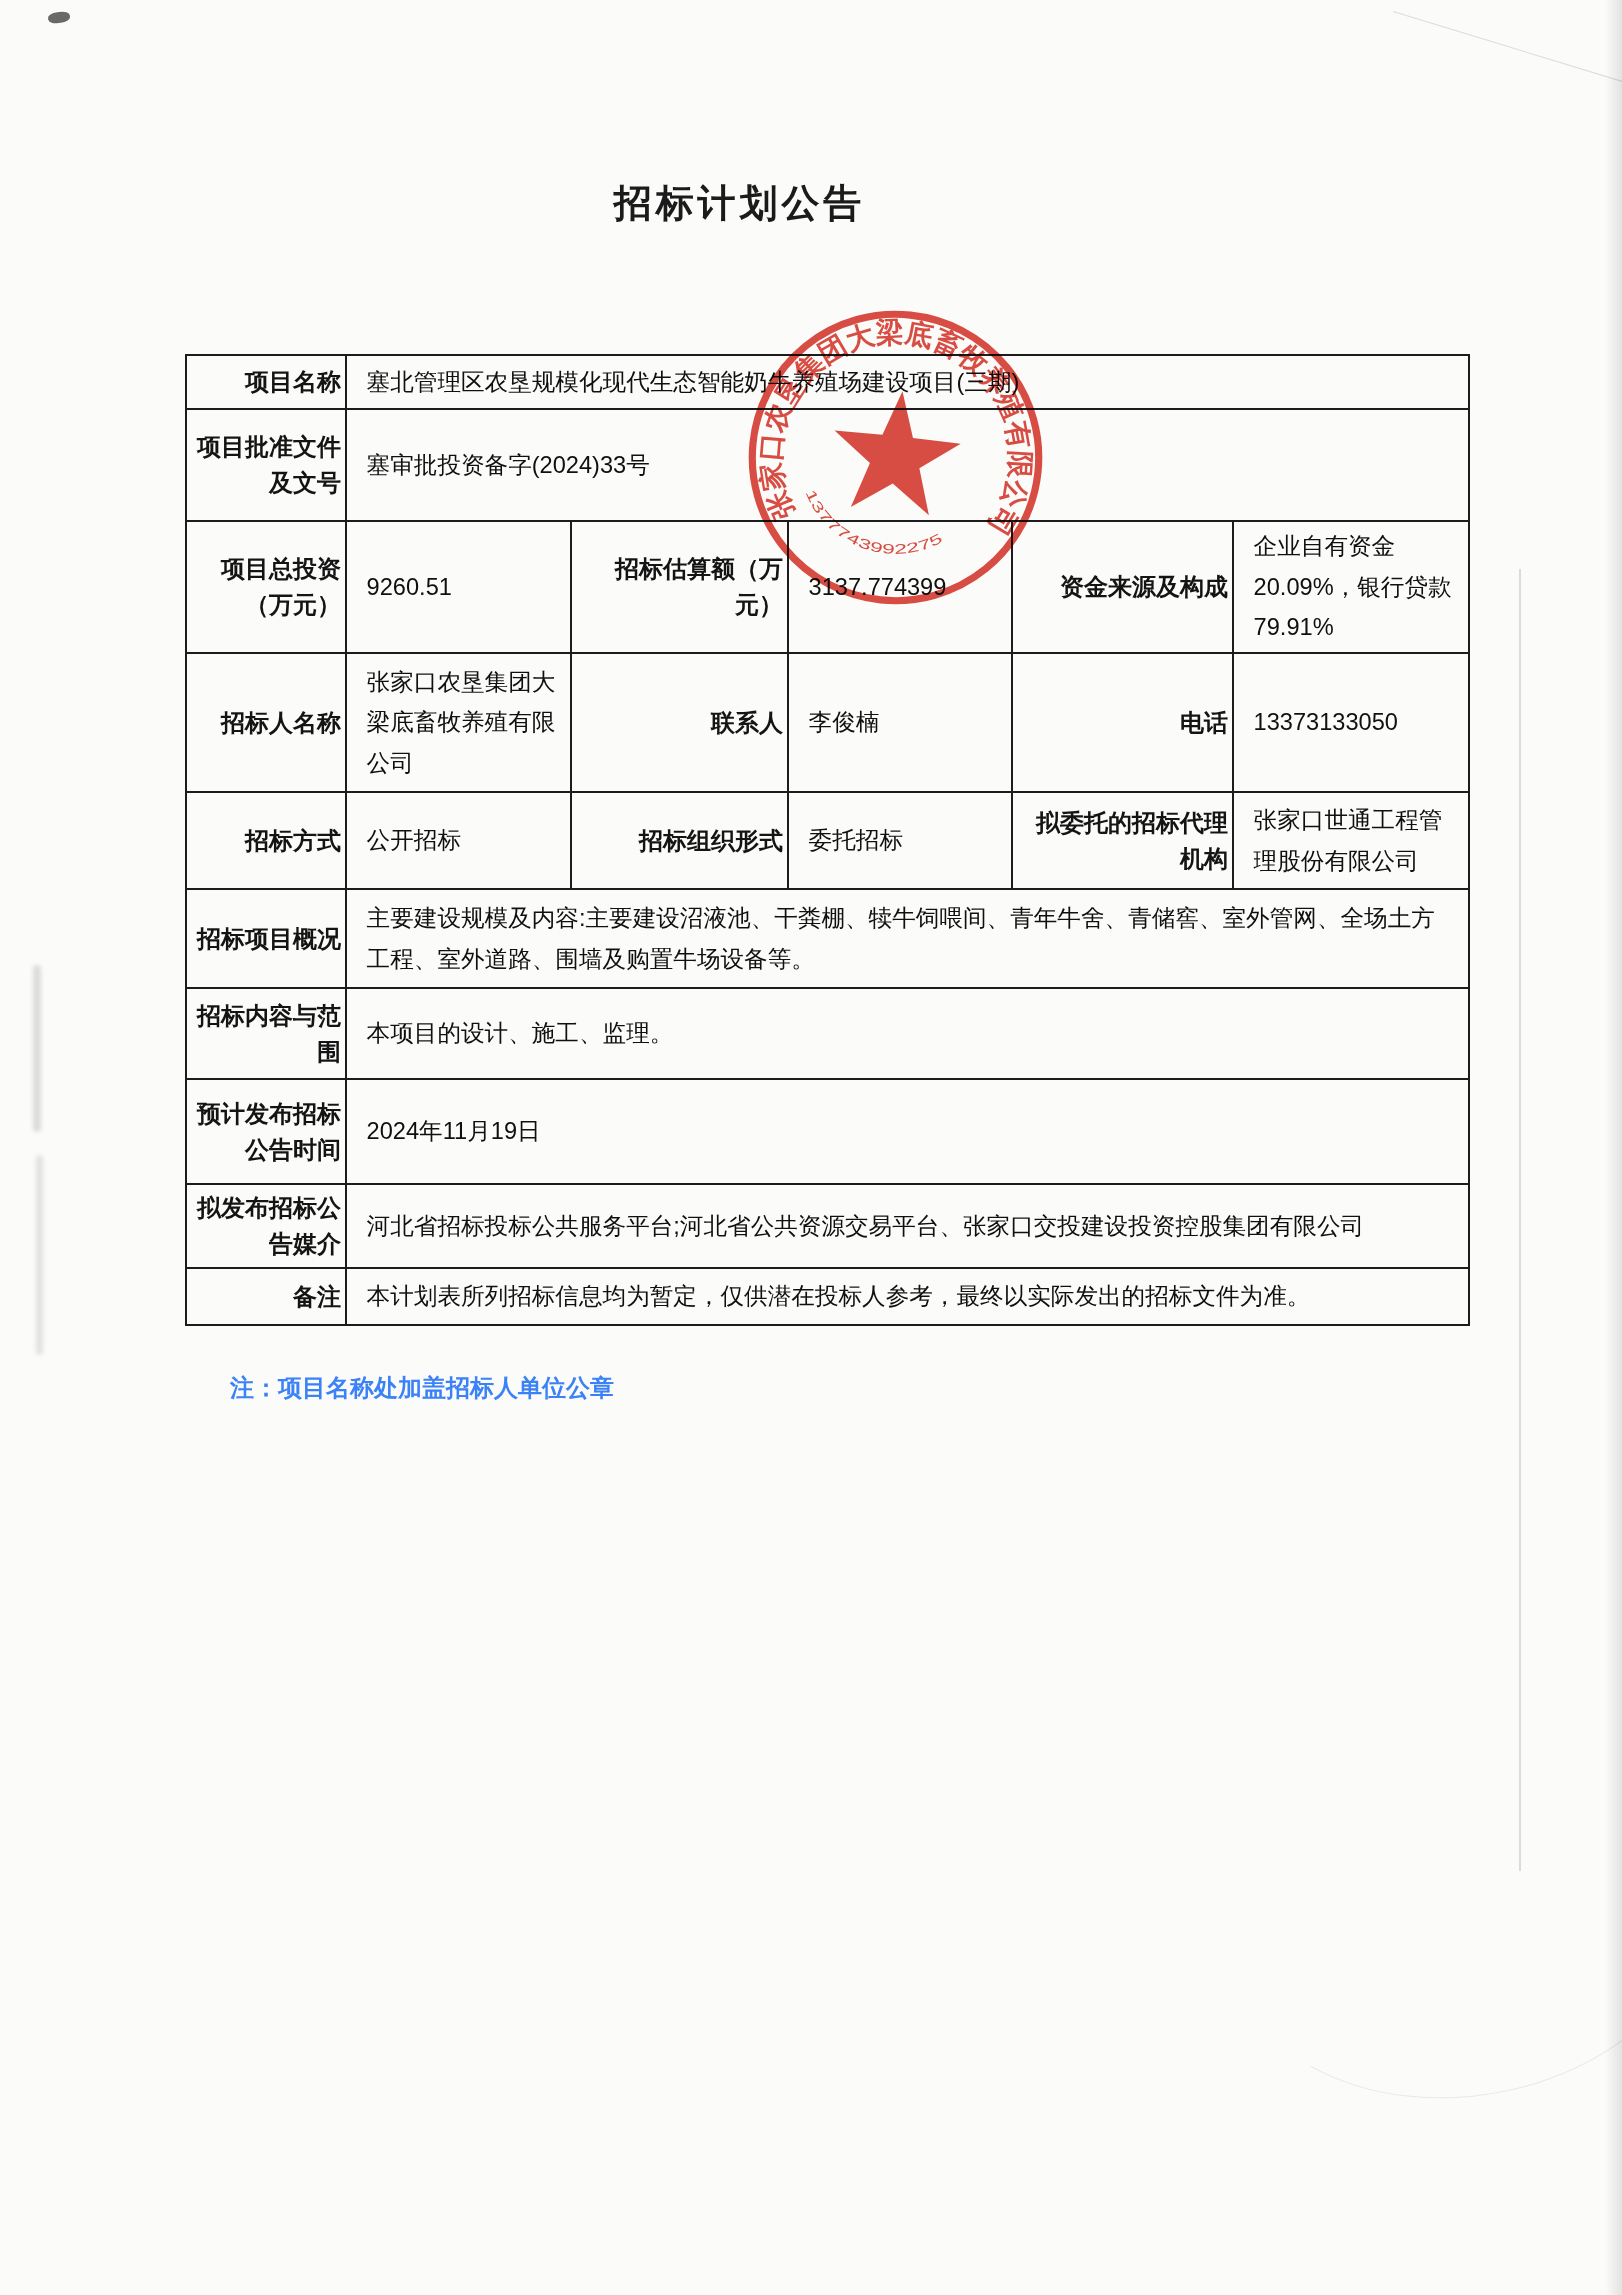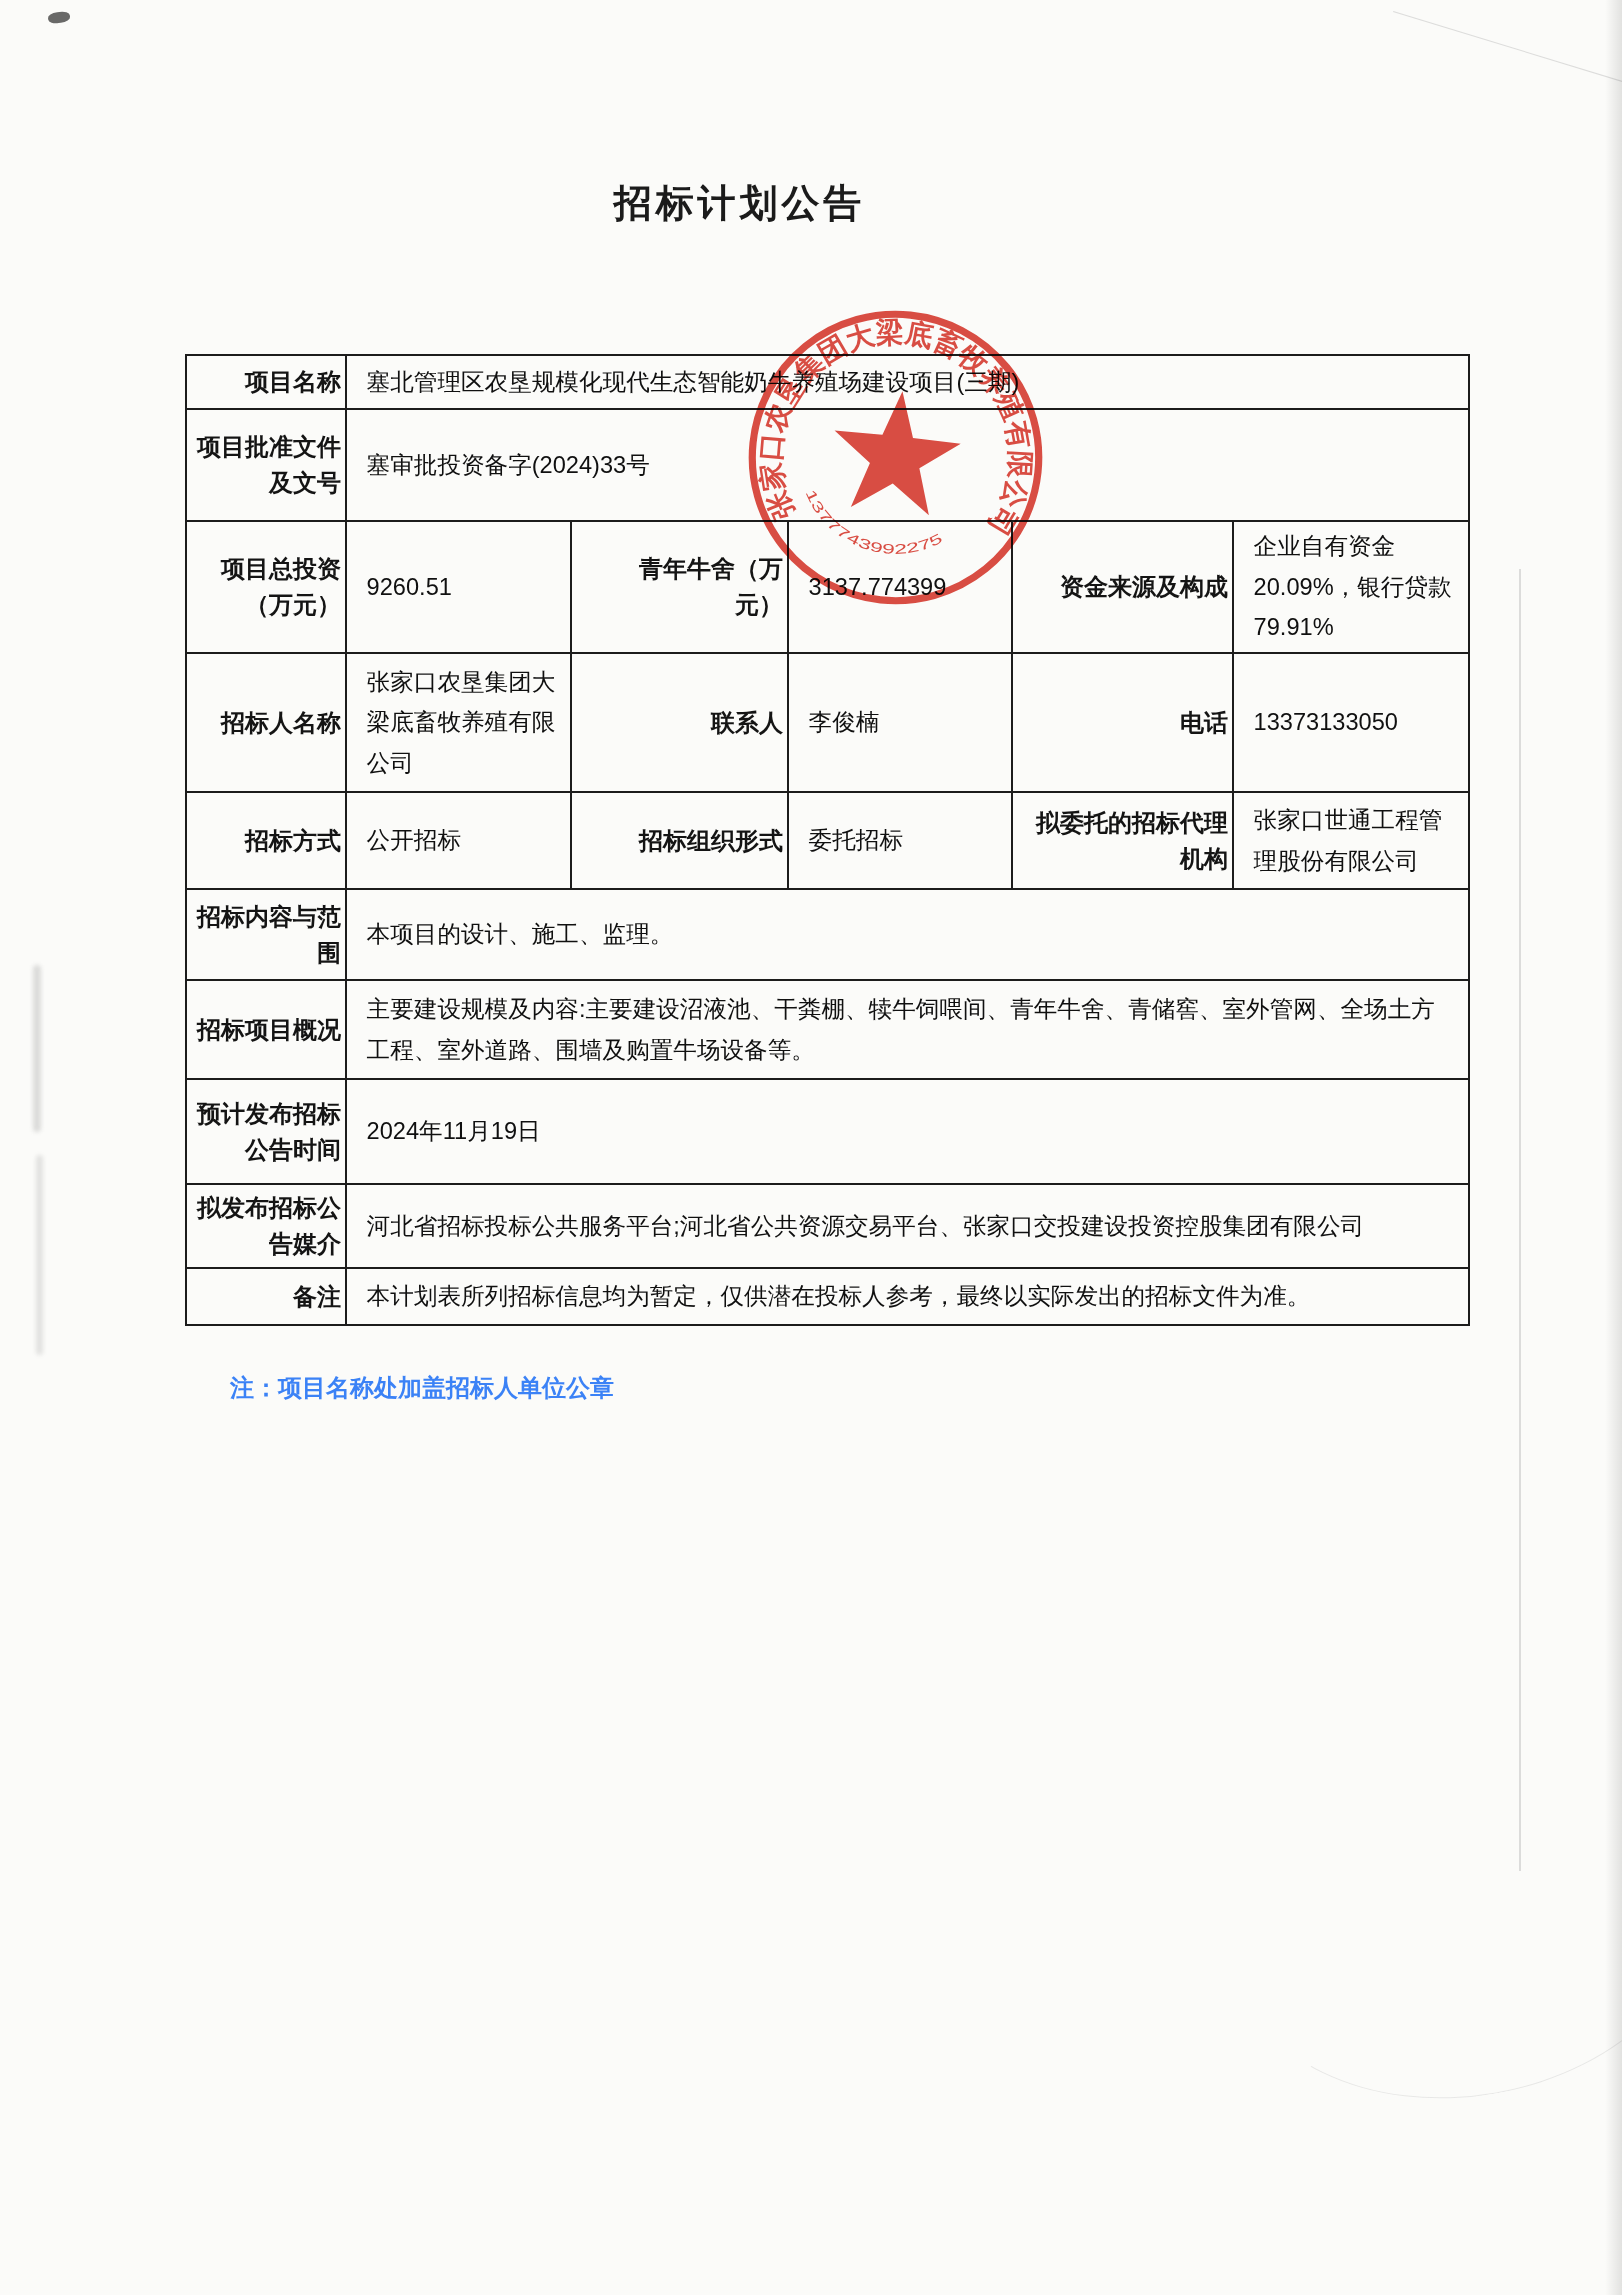--- a/index.html
+++ b/index.html
@@ -83,21 +83,21 @@
     </tr>
     <tr style="height:112px">
       <td class="lbl">项目批准文件
 及文号</td>
       <td class="val" colspan="5">塞审批投资备字(2024)33号</td>
     </tr>
     <tr style="height:132px">
       <td class="lbl">项目总投资
 （万元）</td>
       <td class="val">9260.51</td>
-      <td class="lbl">青年牛舍（万
+      <td class="lbl">招标估算额（万
 元）</td>
       <td class="val">3137.774399</td>
       <td class="lbl">资金来源及构成</td>
       <td class="val">企业自有资金20.09%，银行贷款79.91%</td>
     </tr>
     <tr style="height:139px">
       <td class="lbl">招标人名称</td>
       <td class="val">张家口农垦集团大梁底畜牧养殖有限公司</td>
       <td class="lbl">联系人</td>
       <td class="val">李俊楠</td>
@@ -106,28 +106,28 @@
     </tr>
     <tr style="height:97px">
       <td class="lbl">招标方式</td>
       <td class="val">公开招标</td>
       <td class="lbl">招标组织形式</td>
       <td class="val">委托招标</td>
       <td class="lbl">拟委托的招标代理
 机构</td>
       <td class="val">张家口世通工程管理股份有限公司</td>
     </tr>
+    <tr style="height:99px">
+      <td class="lbl">招标项目概况</td>
+      <td class="val" colspan="5">主要建设规模及内容:主要建设沼液池、干粪棚、犊牛饲喂间、青年牛舍、青储窖、室外管网、全场土方工程、室外道路、围墙及购置牛场设备等。</td>
+    </tr>
     <tr style="height:91px">
       <td class="lbl">招标内容与范
 围</td>
       <td class="val" colspan="5">本项目的设计、施工、监理。</td>
-    </tr>
-    <tr style="height:99px">
-      <td class="lbl">招标项目概况</td>
-      <td class="val" colspan="5">主要建设规模及内容:主要建设沼液池、干粪棚、犊牛饲喂间、青年牛舍、青储窖、室外管网、全场土方工程、室外道路、围墙及购置牛场设备等。</td>
     </tr>
     <tr style="height:105px">
       <td class="lbl">预计发布招标
 公告时间</td>
       <td class="val" colspan="5">2024年11月19日</td>
     </tr>
     <tr style="height:84px">
       <td class="lbl">拟发布招标公
 告媒介</td>
       <td class="val" colspan="5">河北省招标投标公共服务平台;河北省公共资源交易平台、张家口交投建设投资控股集团有限公司</td>

